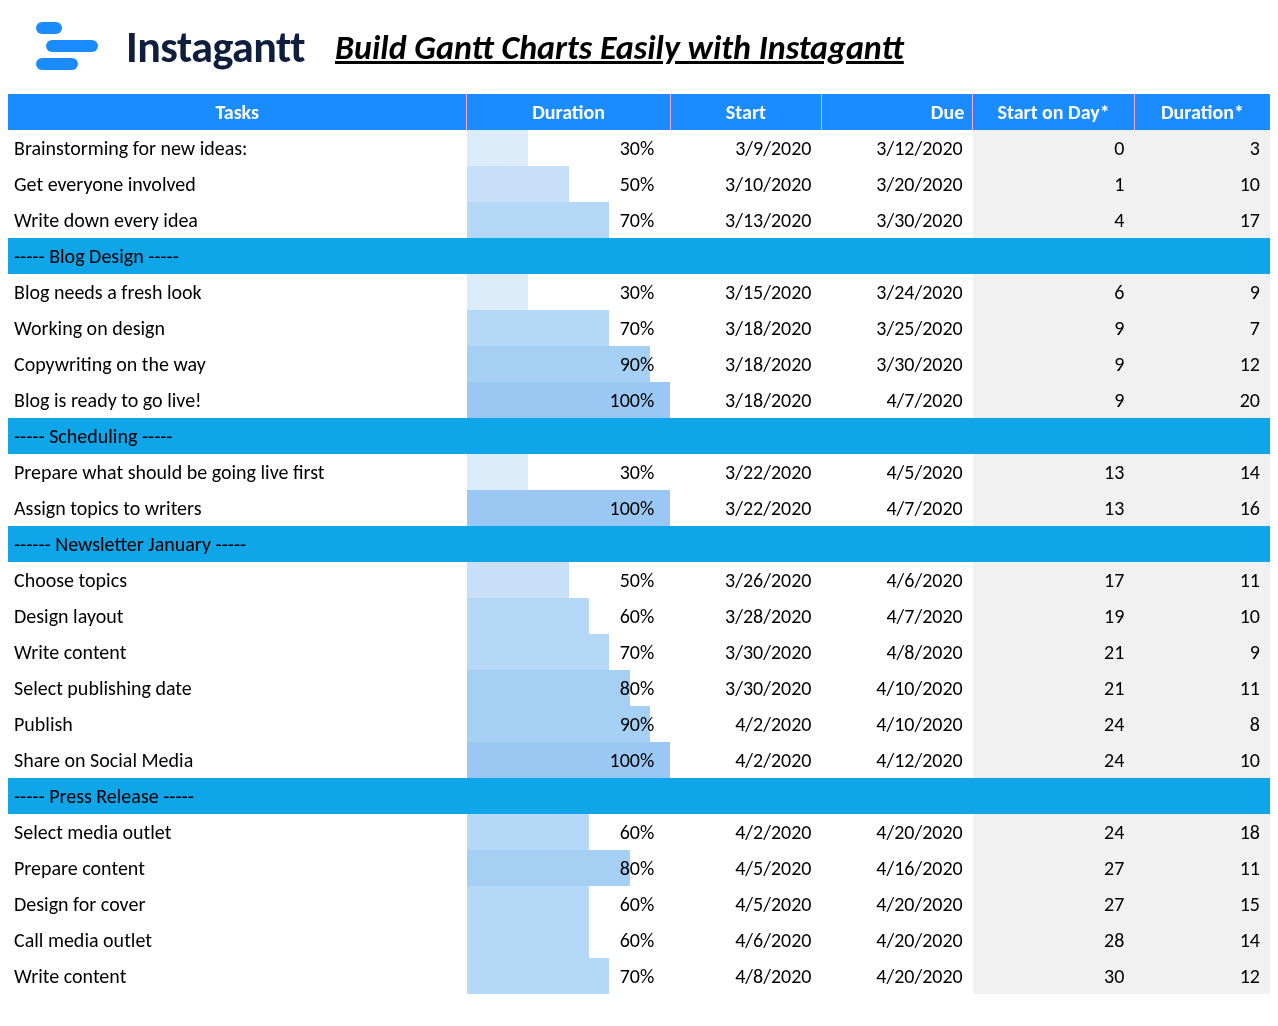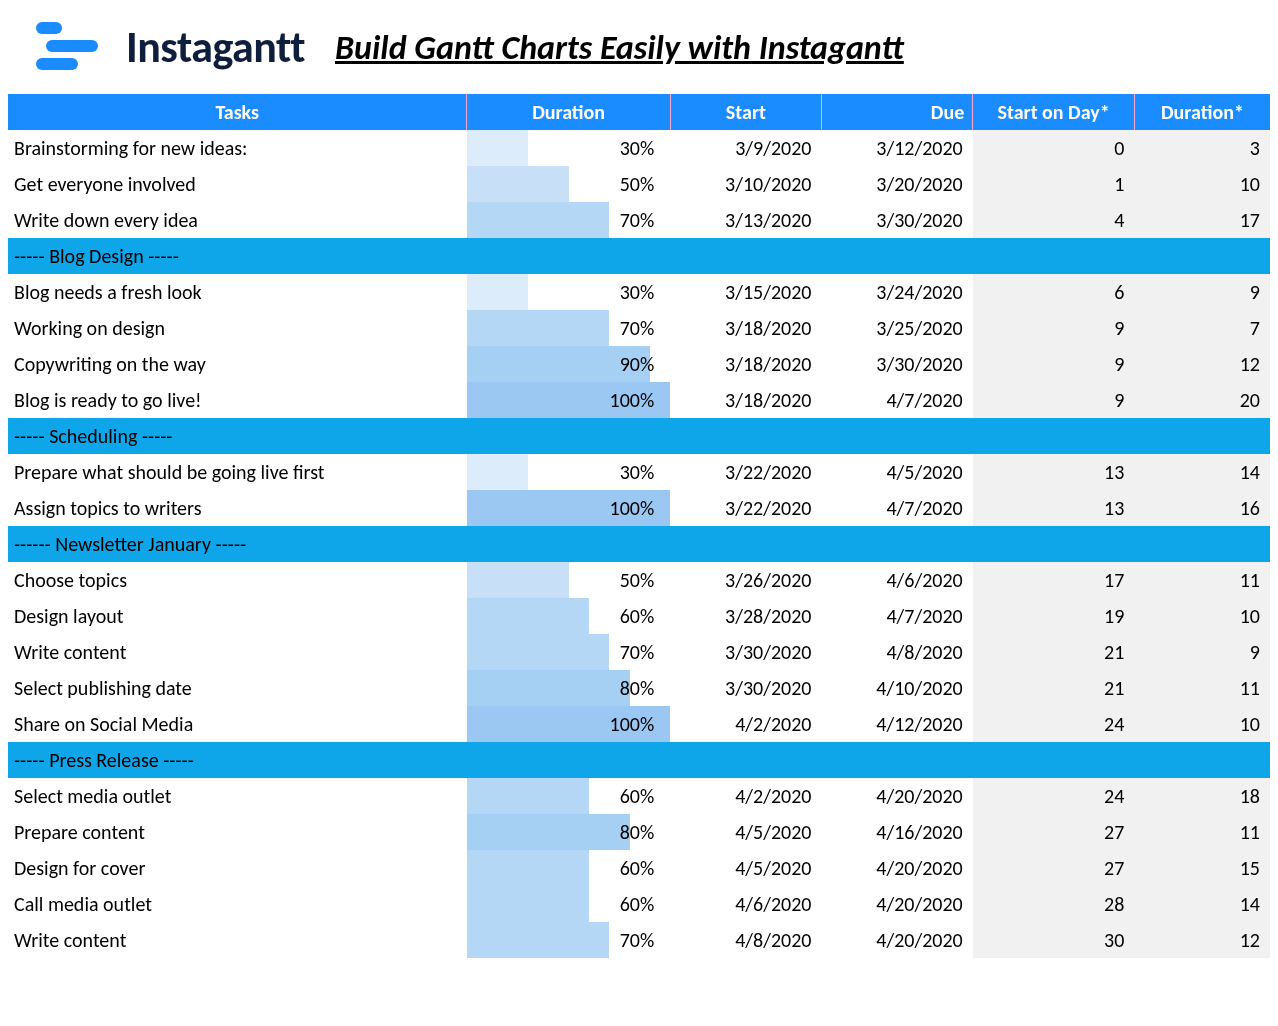--- a/index.html
+++ b/index.html
@@ -268,20 +268,31 @@
         <td class="progress-cell">
           <div class="progress-fill" style="width: 80%; background: rgb(166, 207, 244);"></div>
           <span class="progress-text">80%</span>
         </td>
         <td class="num">3/30/2020</td>
         <td class="num">4/10/2020</td>
         <td class="num grey">21</td>
         <td class="num grey">11</td>
       </tr>
       <tr>
+        <td class="task-cell">Publish</td>
+        <td class="progress-cell">
+          <div class="progress-fill" style="width: 90%; background: rgb(166, 207, 244);"></div>
+          <span class="progress-text">90%</span>
+        </td>
+        <td class="num">4/2/2020</td>
+        <td class="num">4/10/2020</td>
+        <td class="num grey">24</td>
+        <td class="num grey">8</td>
+      </tr>
+      <tr>
         <td class="task-cell">Share on Social Media</td>
         <td class="progress-cell">
           <div class="progress-fill" style="width: 100%; background: rgb(154, 200, 242);"></div>
           <span class="progress-text">100%</span>
         </td>
         <td class="num">4/2/2020</td>
         <td class="num">4/12/2020</td>
         <td class="num grey">24</td>
         <td class="num grey">10</td>
       </tr>

